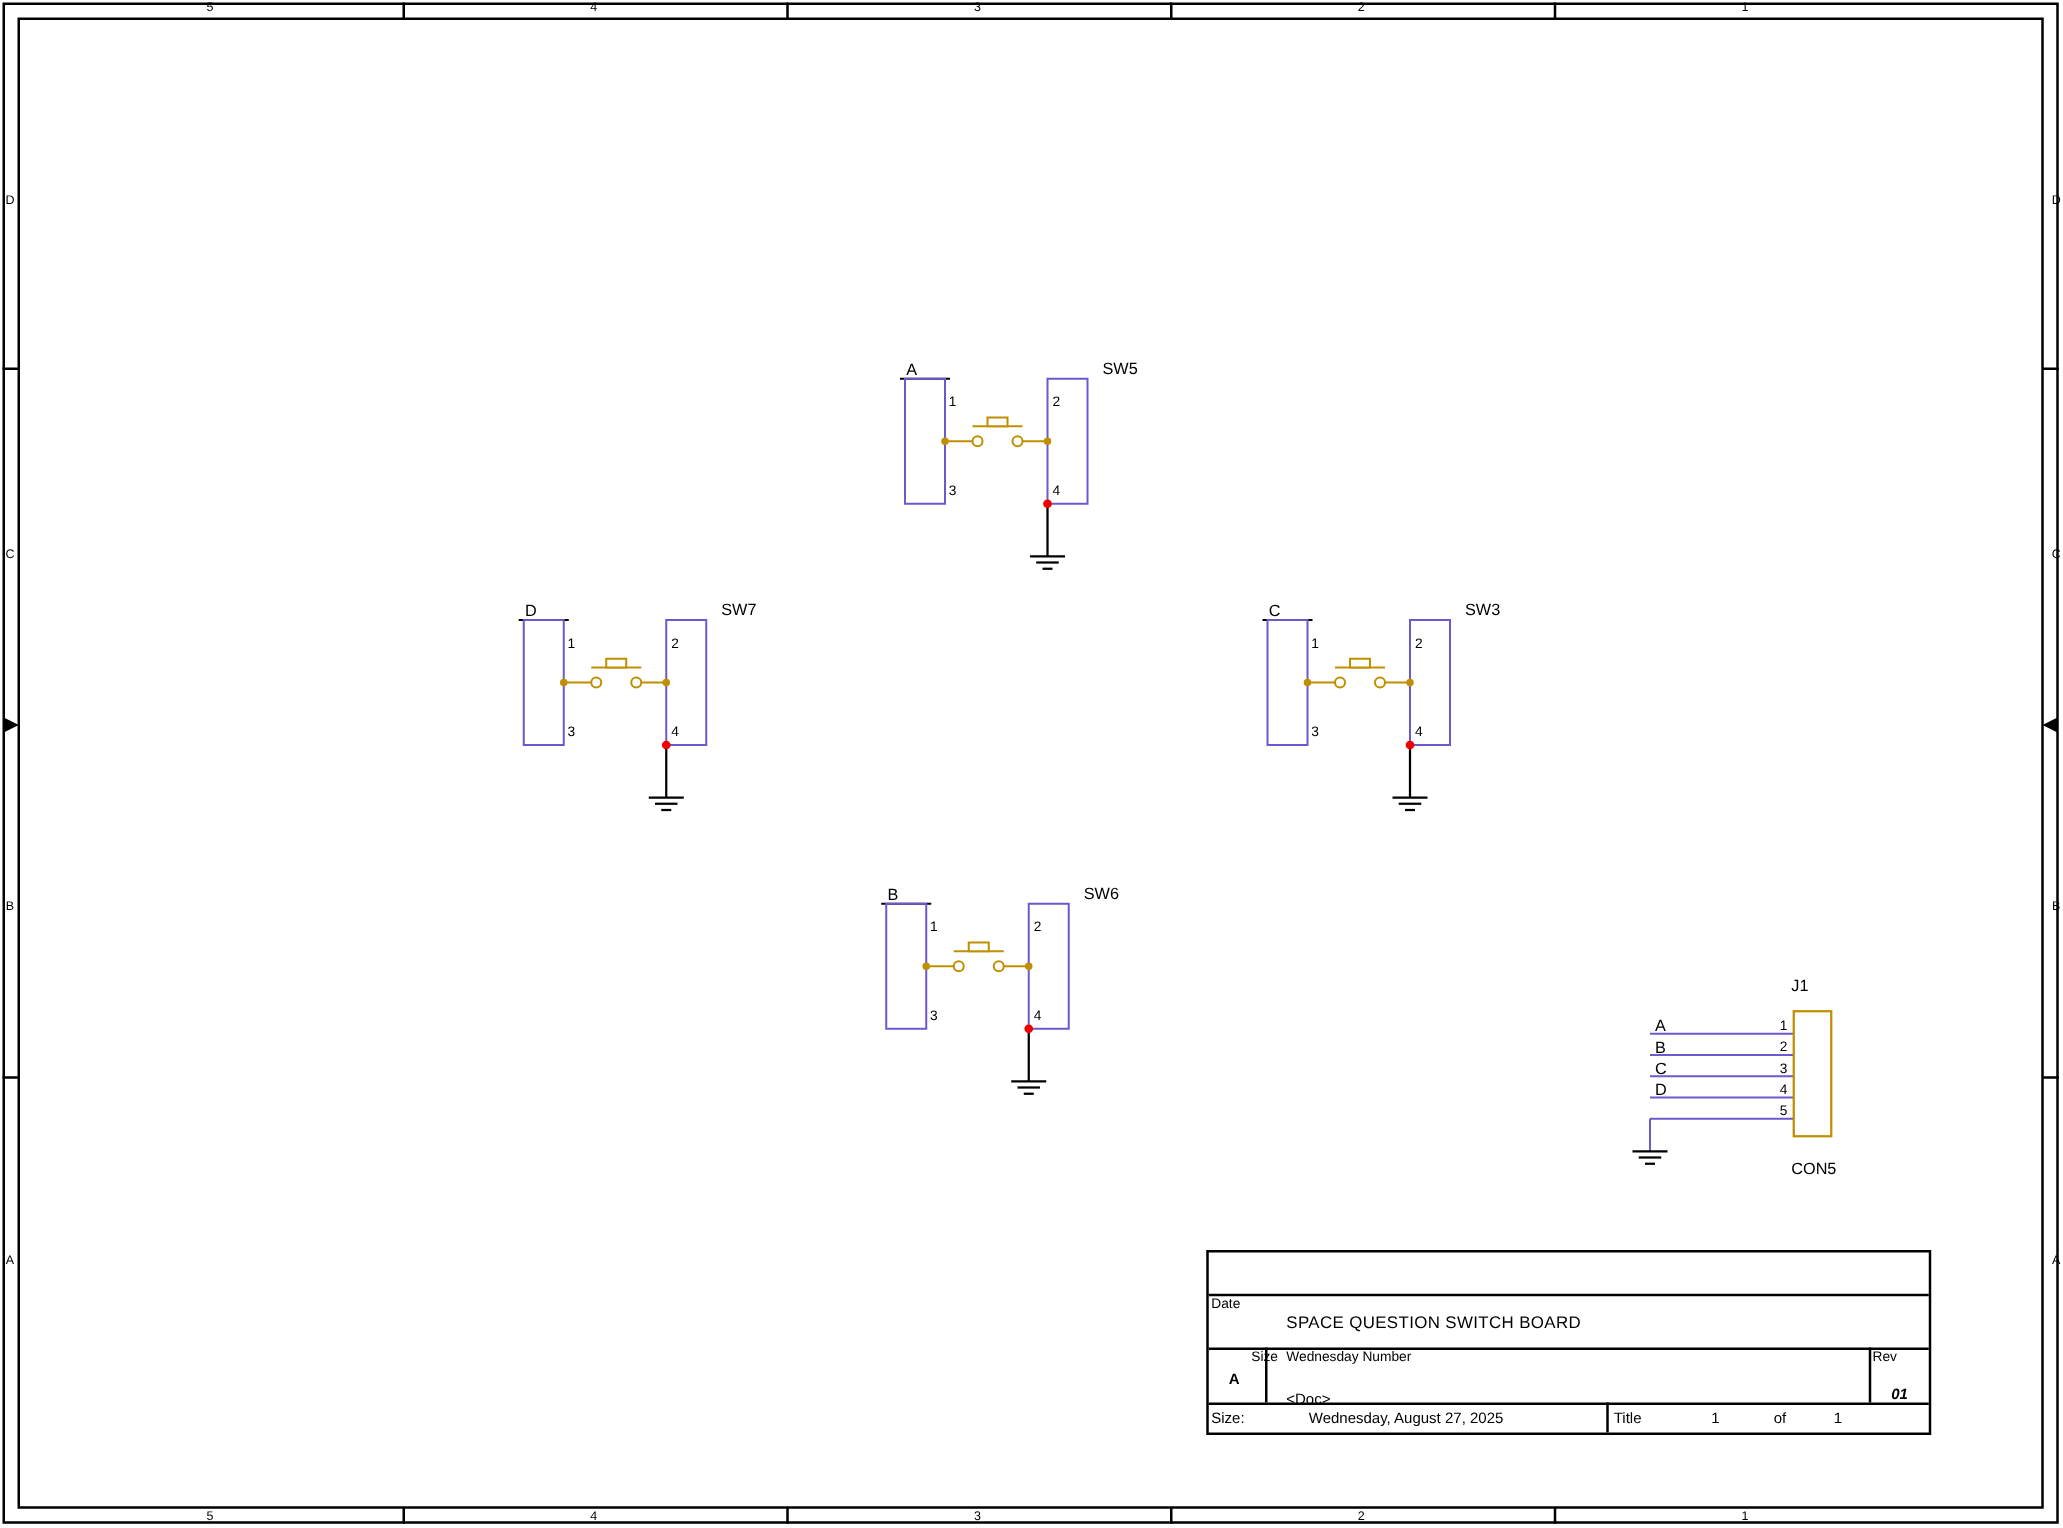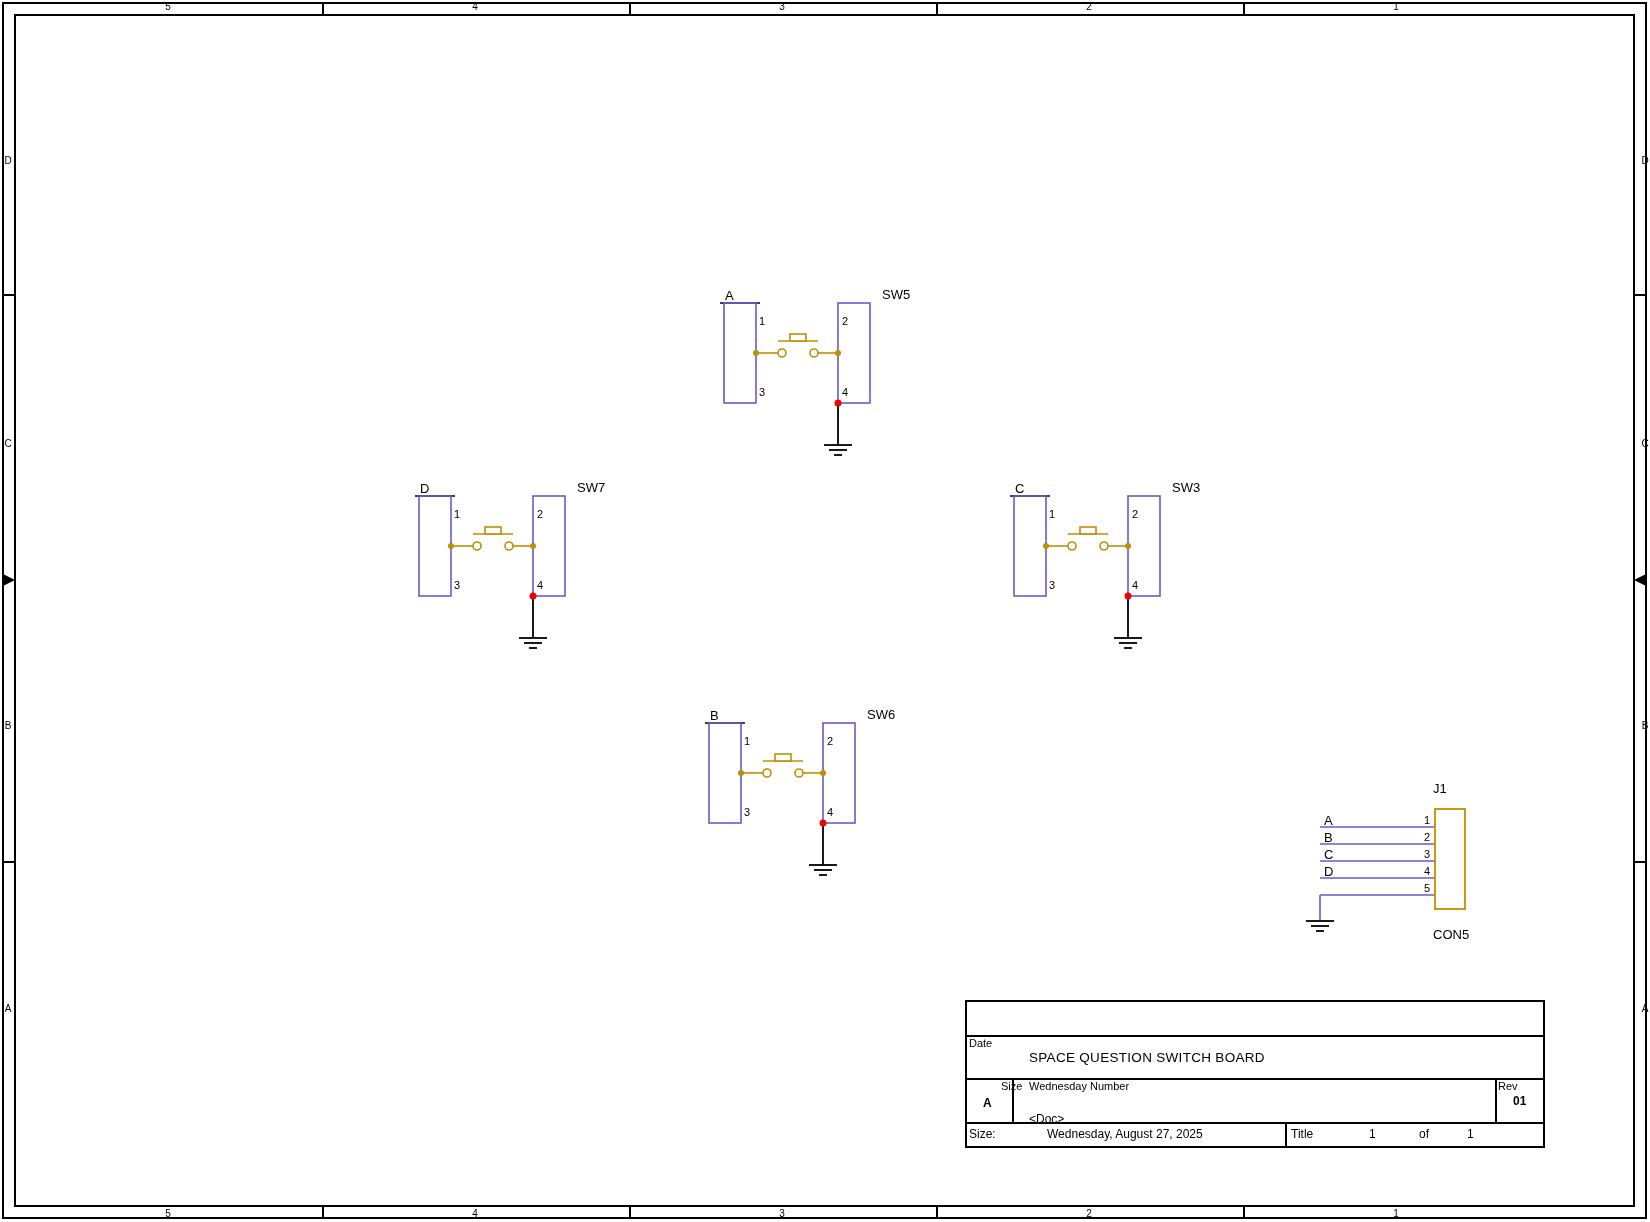--- a/index.html
+++ b/index.html
@@ -265,21 +265,21 @@
   <div class="tb-text tb-label" style="left:2px;top:35px;">Date</div>
   <div class="tb-text tb-title" style="left:62px;top:48px;">SPACE QUESTION SWITCH BOARD</div>
 
   <div class="tb-text tb-label" style="left:2px;top:78px;margin-left:32px;">Size</div>
   <div class="tb-text tb-value tb-strong" style="left:16px;top:94px;">A</div>
 
   <div class="tb-text tb-label" style="left:62px;top:78px;">Wednesday Number</div>
   <div class="tb-text tb-value" style="left:62px;top:110px;">&lt;Doc&gt;</div>
 
   <div class="tb-text tb-label" style="left:531px;top:78px;">Rev</div>
-  <div class="tb-text tb-value tb-strong" style="left:546px;top:92px;">01</div>
+  <div class="tb-text tb-value tb-strong" style="left:546px;top:106px;font-style:italic;">01</div>
 
   <div class="tb-text tb-value" style="left:2px;top:125px;">Size:</div>
   <div class="tb-text tb-value" style="left:80px;top:125px;">Wednesday, August 27, 2025</div>
   <div class="tb-text tb-value" style="left:324px;top:125px;">Title</div>
   <div class="tb-text tb-value" style="left:402px;top:125px;">1</div>
   <div class="tb-text tb-value" style="left:452px;top:125px;">of</div>
   <div class="tb-text tb-value" style="left:500px;top:125px;">1</div>
 </div>
 
 </body></html>

